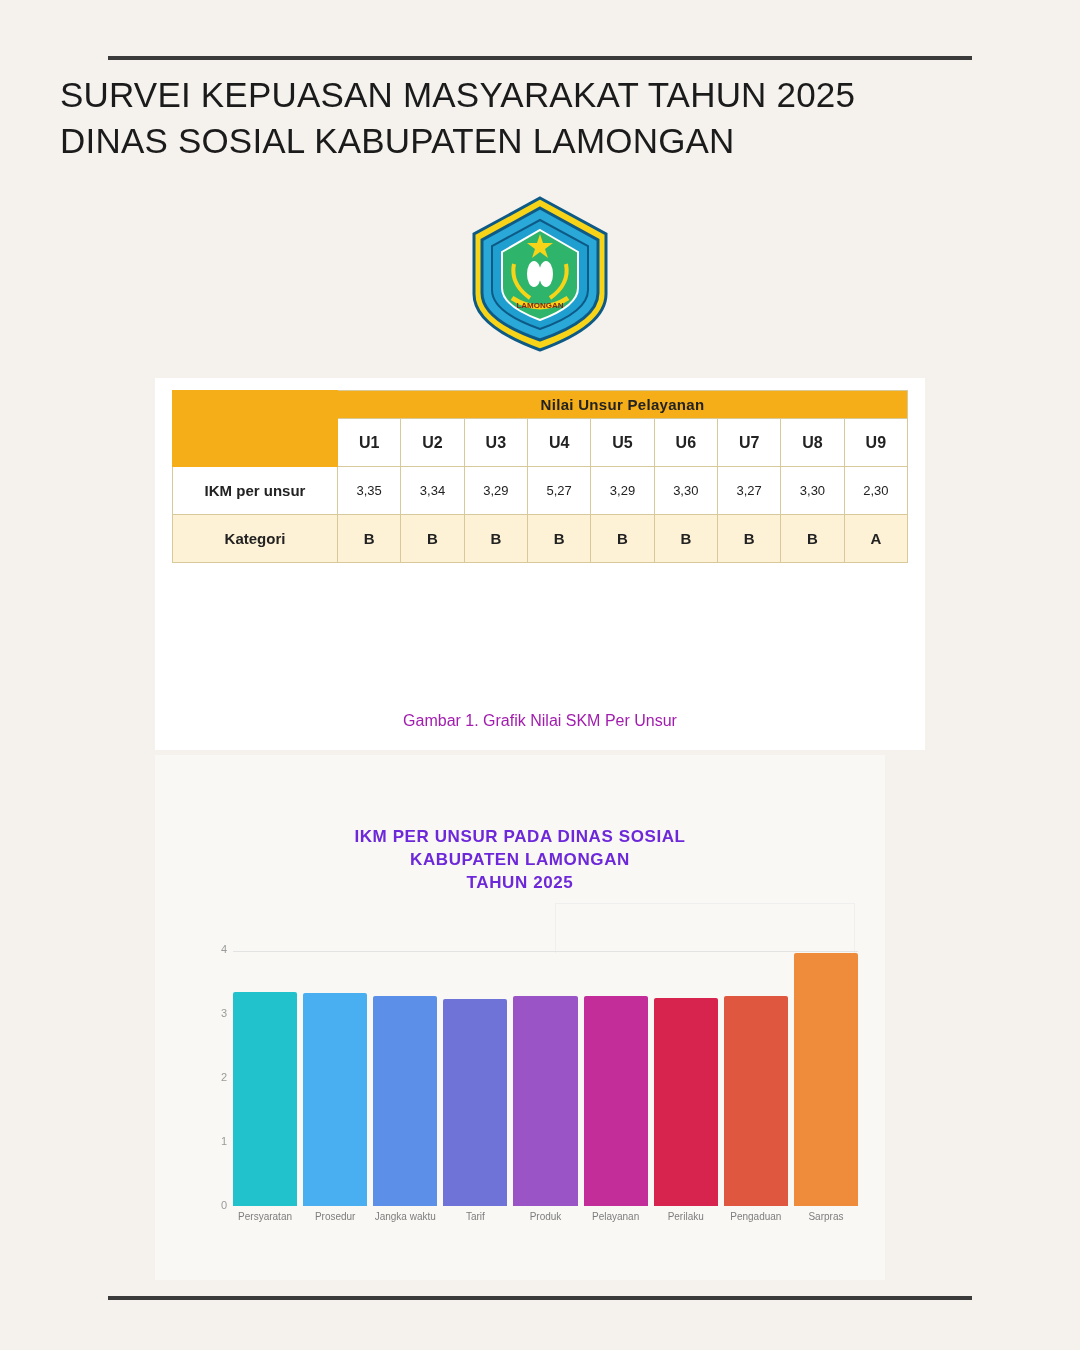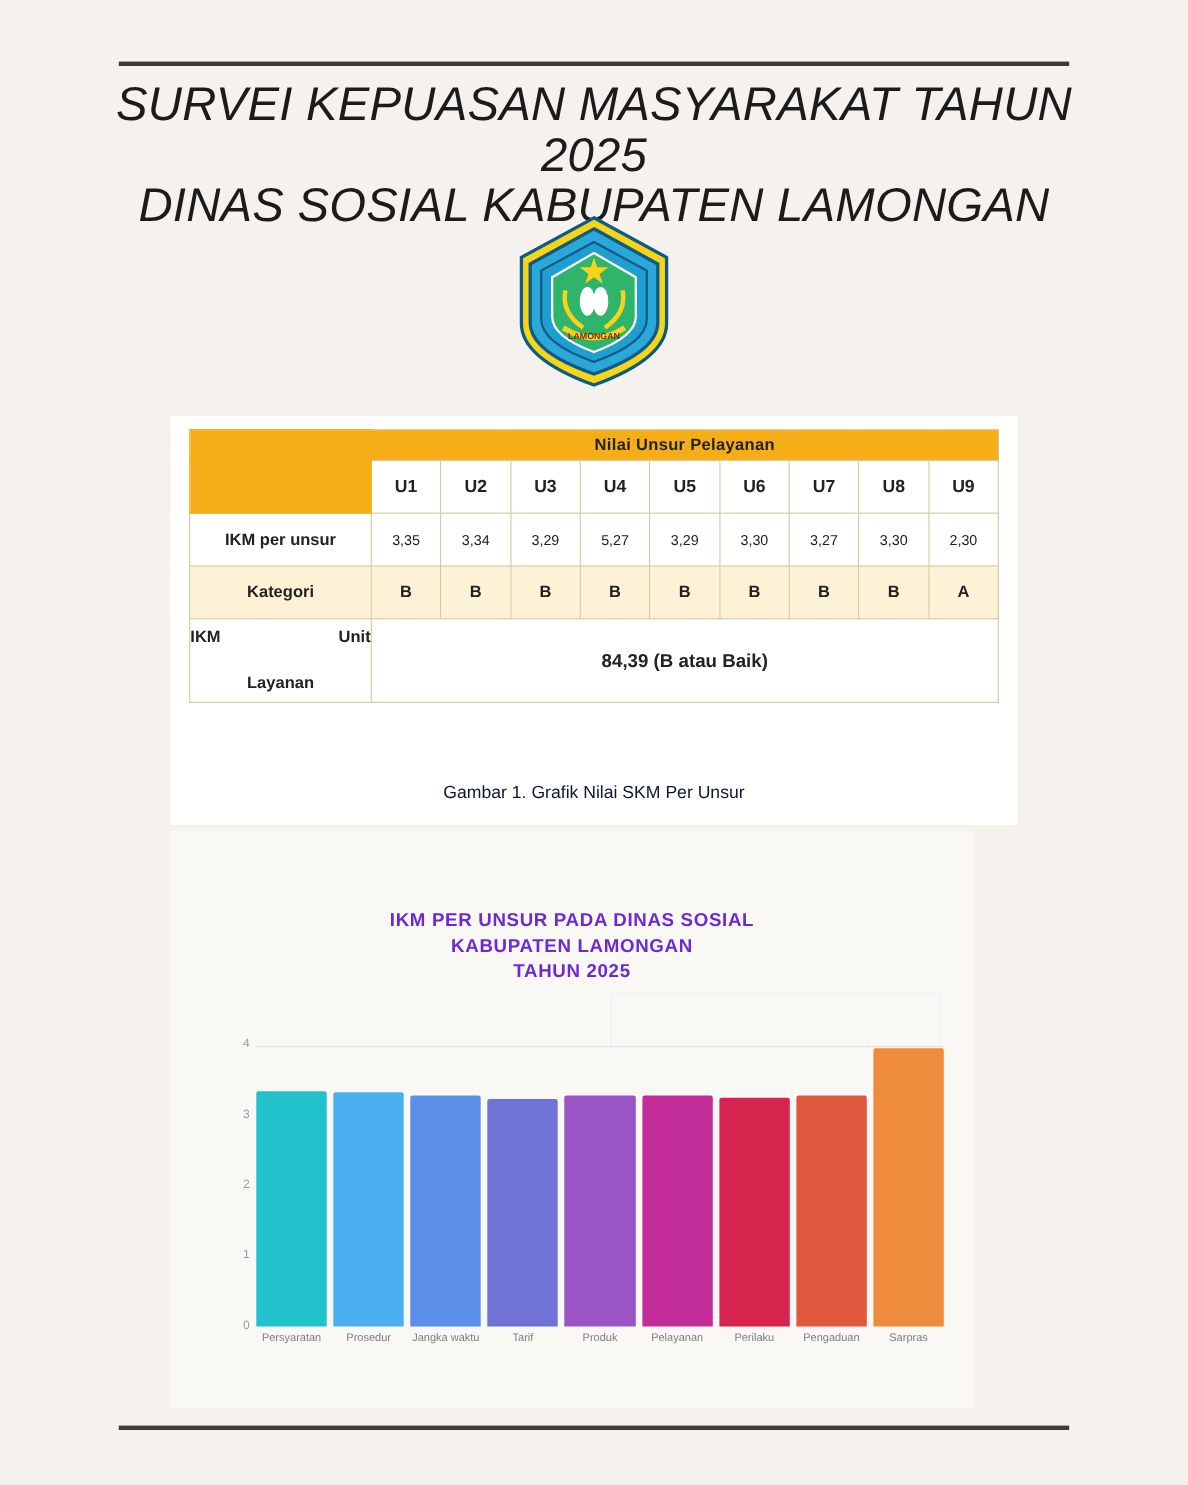--- a/index.html
+++ b/index.html
@@ -15,23 +15,22 @@
     position:absolute; left:0; top:0; width:1080px; height:1350px;
   }
   .rule {
     position:absolute; left:108px; width:864px; height:4px; background:#3b3b3b;
   }
   .rule.top { top:56px; }
   .rule.bottom { top:1296px; }
 
   .title {
     position:absolute; left:60px; top:72px; width:960px;
-    text-align:center;
-    font-size:43px; line-height:46px; letter-spacing:0.2px;
-    color:#1b1b1b; font-weight:400;font-style:italic;
+    font-size:35px; line-height:46px; letter-spacing:0.2px;
+    color:#1b1b1b; font-weight:400;
   }
   .title .line2 { display:block; }
 
   
   .logo-wrap {
     position:absolute; left:468px; top:194px; width:145px; height:160px;
   }
 
   
   .table-card {
@@ -73,21 +72,21 @@
     background:#fff; text-align:left; padding:8px 12px;
     font-weight:bold; font-size:15px; height:76px; color:#111; line-height:30px;
   }
   .ikm-label .sp { display:inline-block; width:100%; }
   .ikm-label .w1 { float:left; }
   .ikm-label .w2 { float:right; }
   .ikm-value { font-size:17px; font-weight:bold; height:76px; background:#fff; color:#1d1d1d; }
 
   .caption {
     position:absolute; left:155px; top:712px; width:770px; text-align:center;
-    font-size:16px; color:#0f172a;
+    font-size:16px; color:#a21caf;
   }
 
   
   .chart-card {
     position:absolute; left:155px; top:755px; width:730px; height:525px;
     background:#faf8f5;
   }
   .chart-title {
     position:absolute; left:0; top:70px; width:730px; text-align:center;
     color:#6d28d9; font-weight:bold; font-size:17px; line-height:23px;
@@ -187,30 +186,20 @@
         <td class="katcell">B</td>
         <td class="katcell">B</td>
         <td class="katcell">B</td>
         <td class="katcell">B</td>
         <td class="katcell">B</td>
         <td class="katcell">B</td>
         <td class="katcell">B</td>
         <td class="katcell">B</td>
         <td class="katcell">A</td>
       </tr>
-      <tr>
-        <td class="ikm-label">
-          <span class="sp">
-            <span class="w1">IKM</span>
-            <span class="w2">Unit</span>
-          </span>
-          <span class="sp">Layanan</span>
-        </td>
-        <td class="ikm-value" colspan="9">84,39 (B atau Baik)</td>
-      </tr>
     </tbody>
       </table>
   </div>
 
   <div class="caption">Gambar 1. Grafik Nilai SKM Per Unsur</div>
 
   <div class="chart-card">
     <div class="chart-title">
       <span>IKM PER UNSUR PADA DINAS SOSIAL</span><br>
       <span>KABUPATEN LAMONGAN</span><br>

